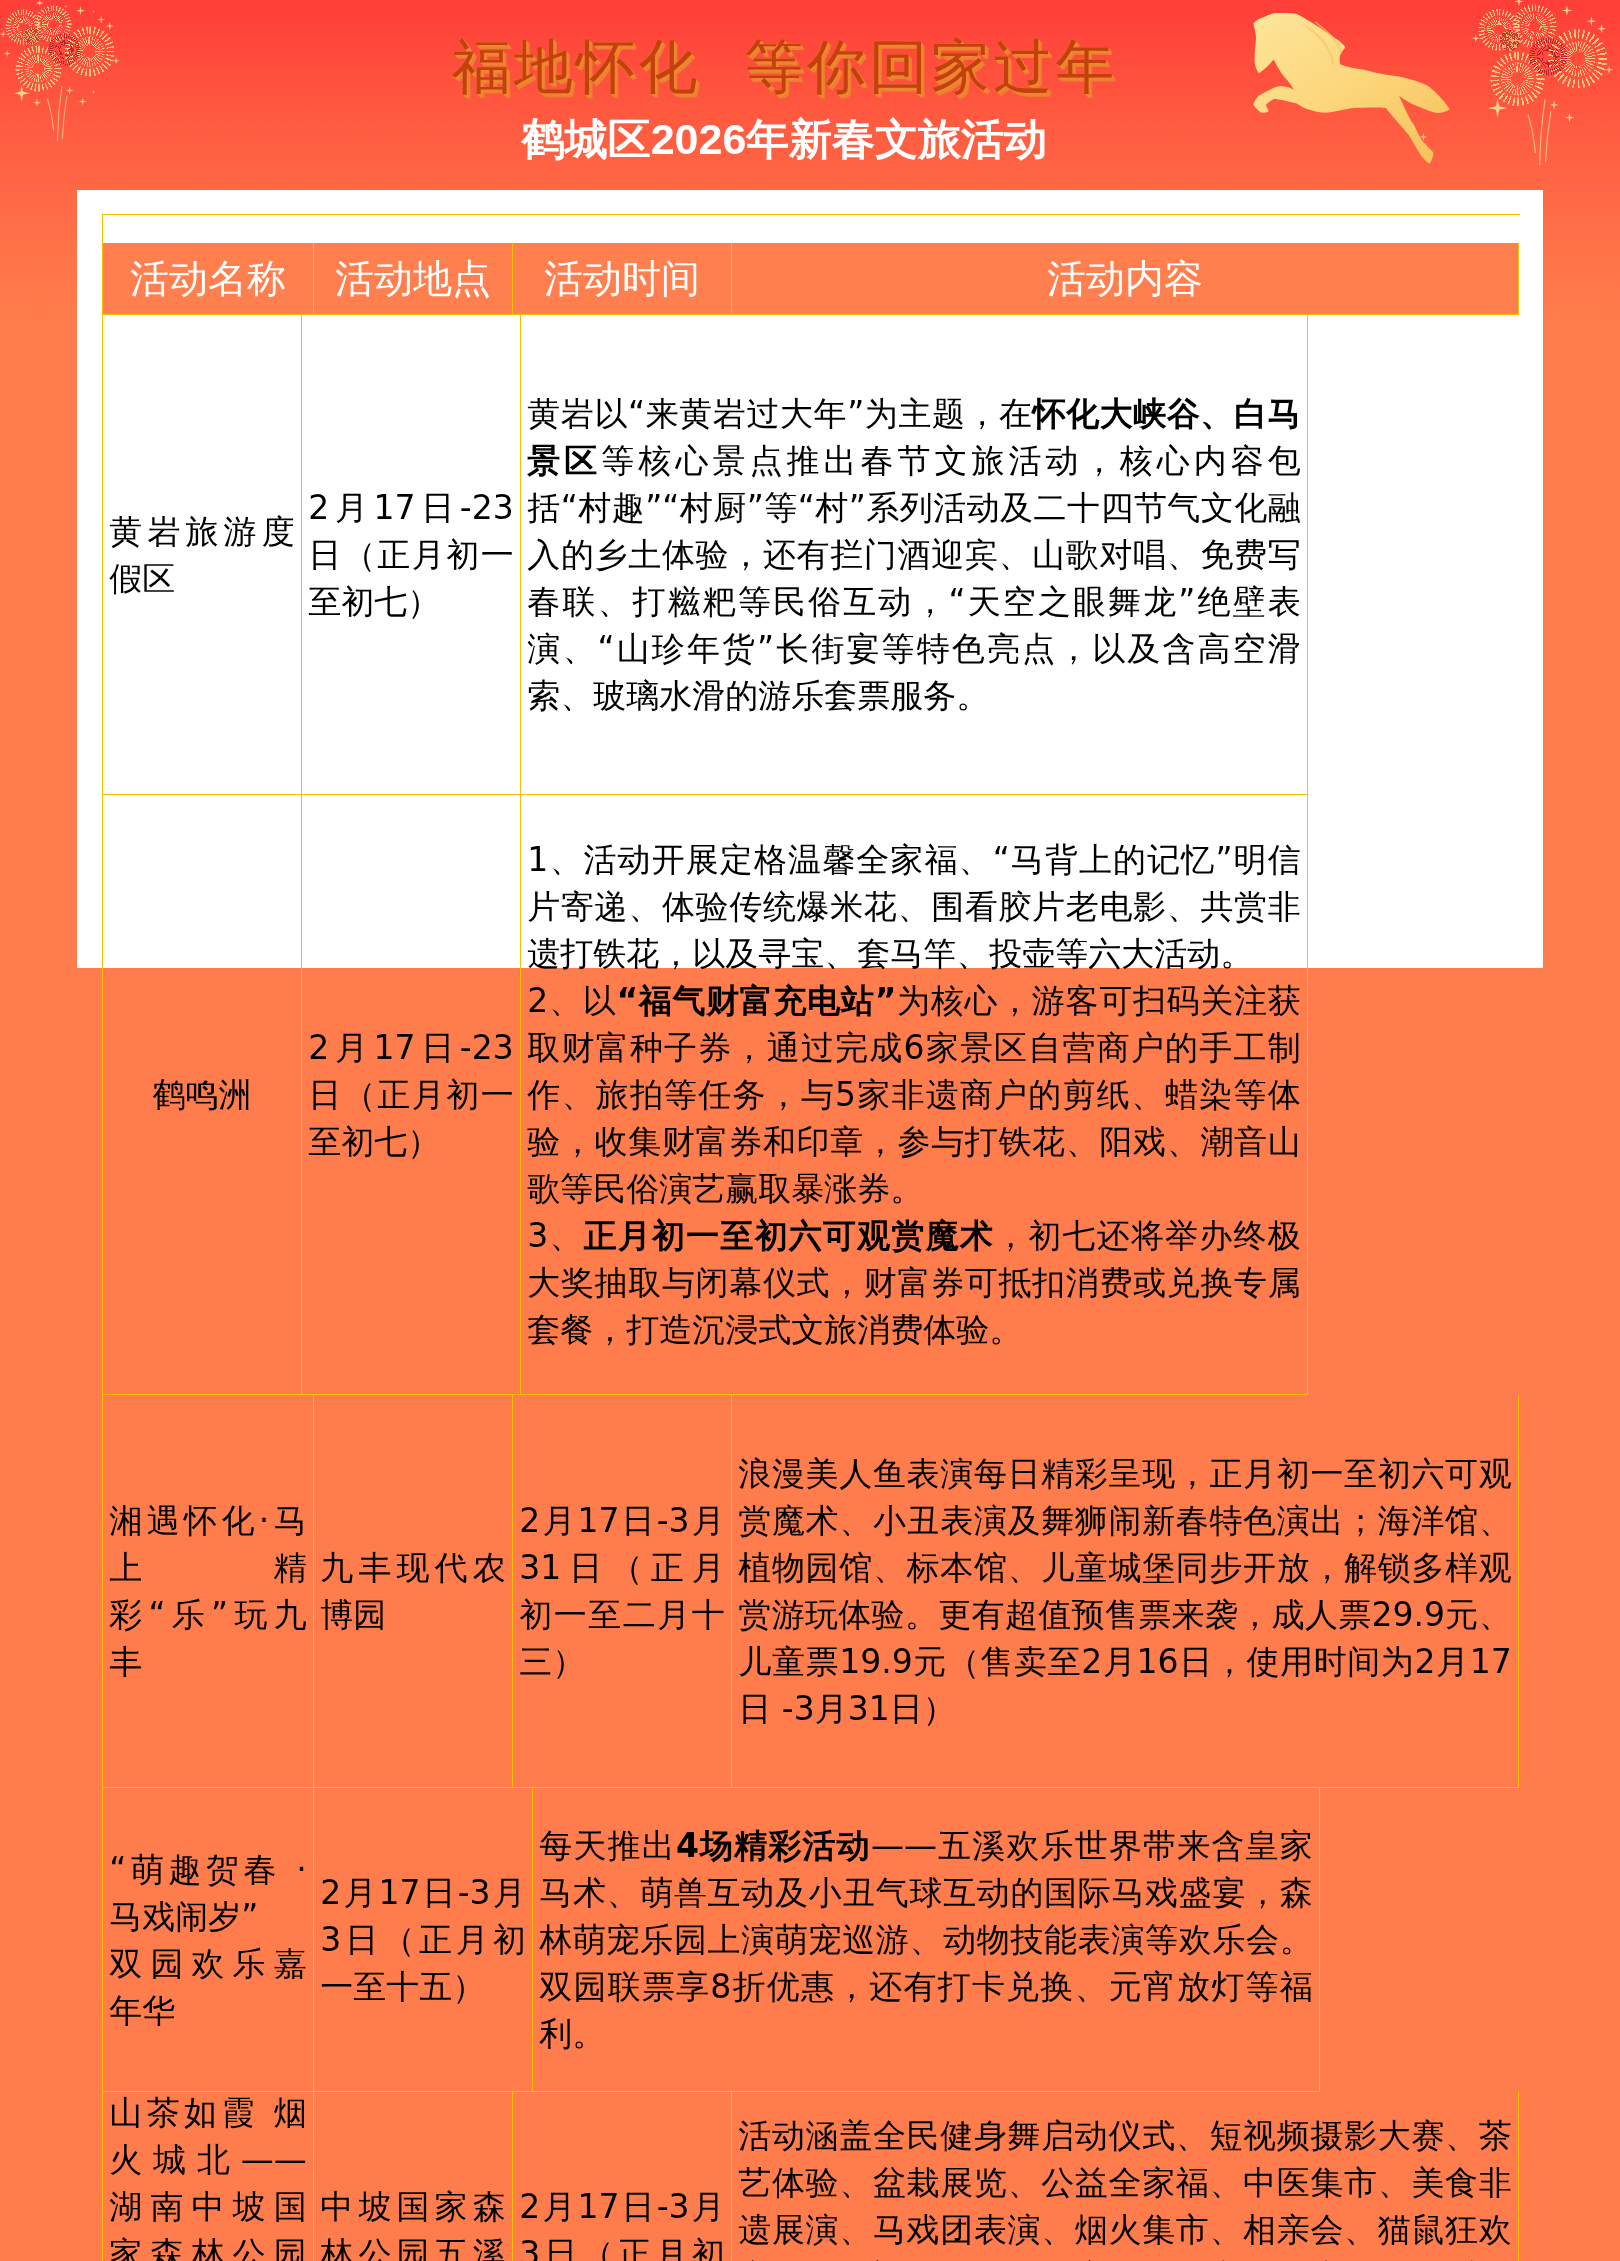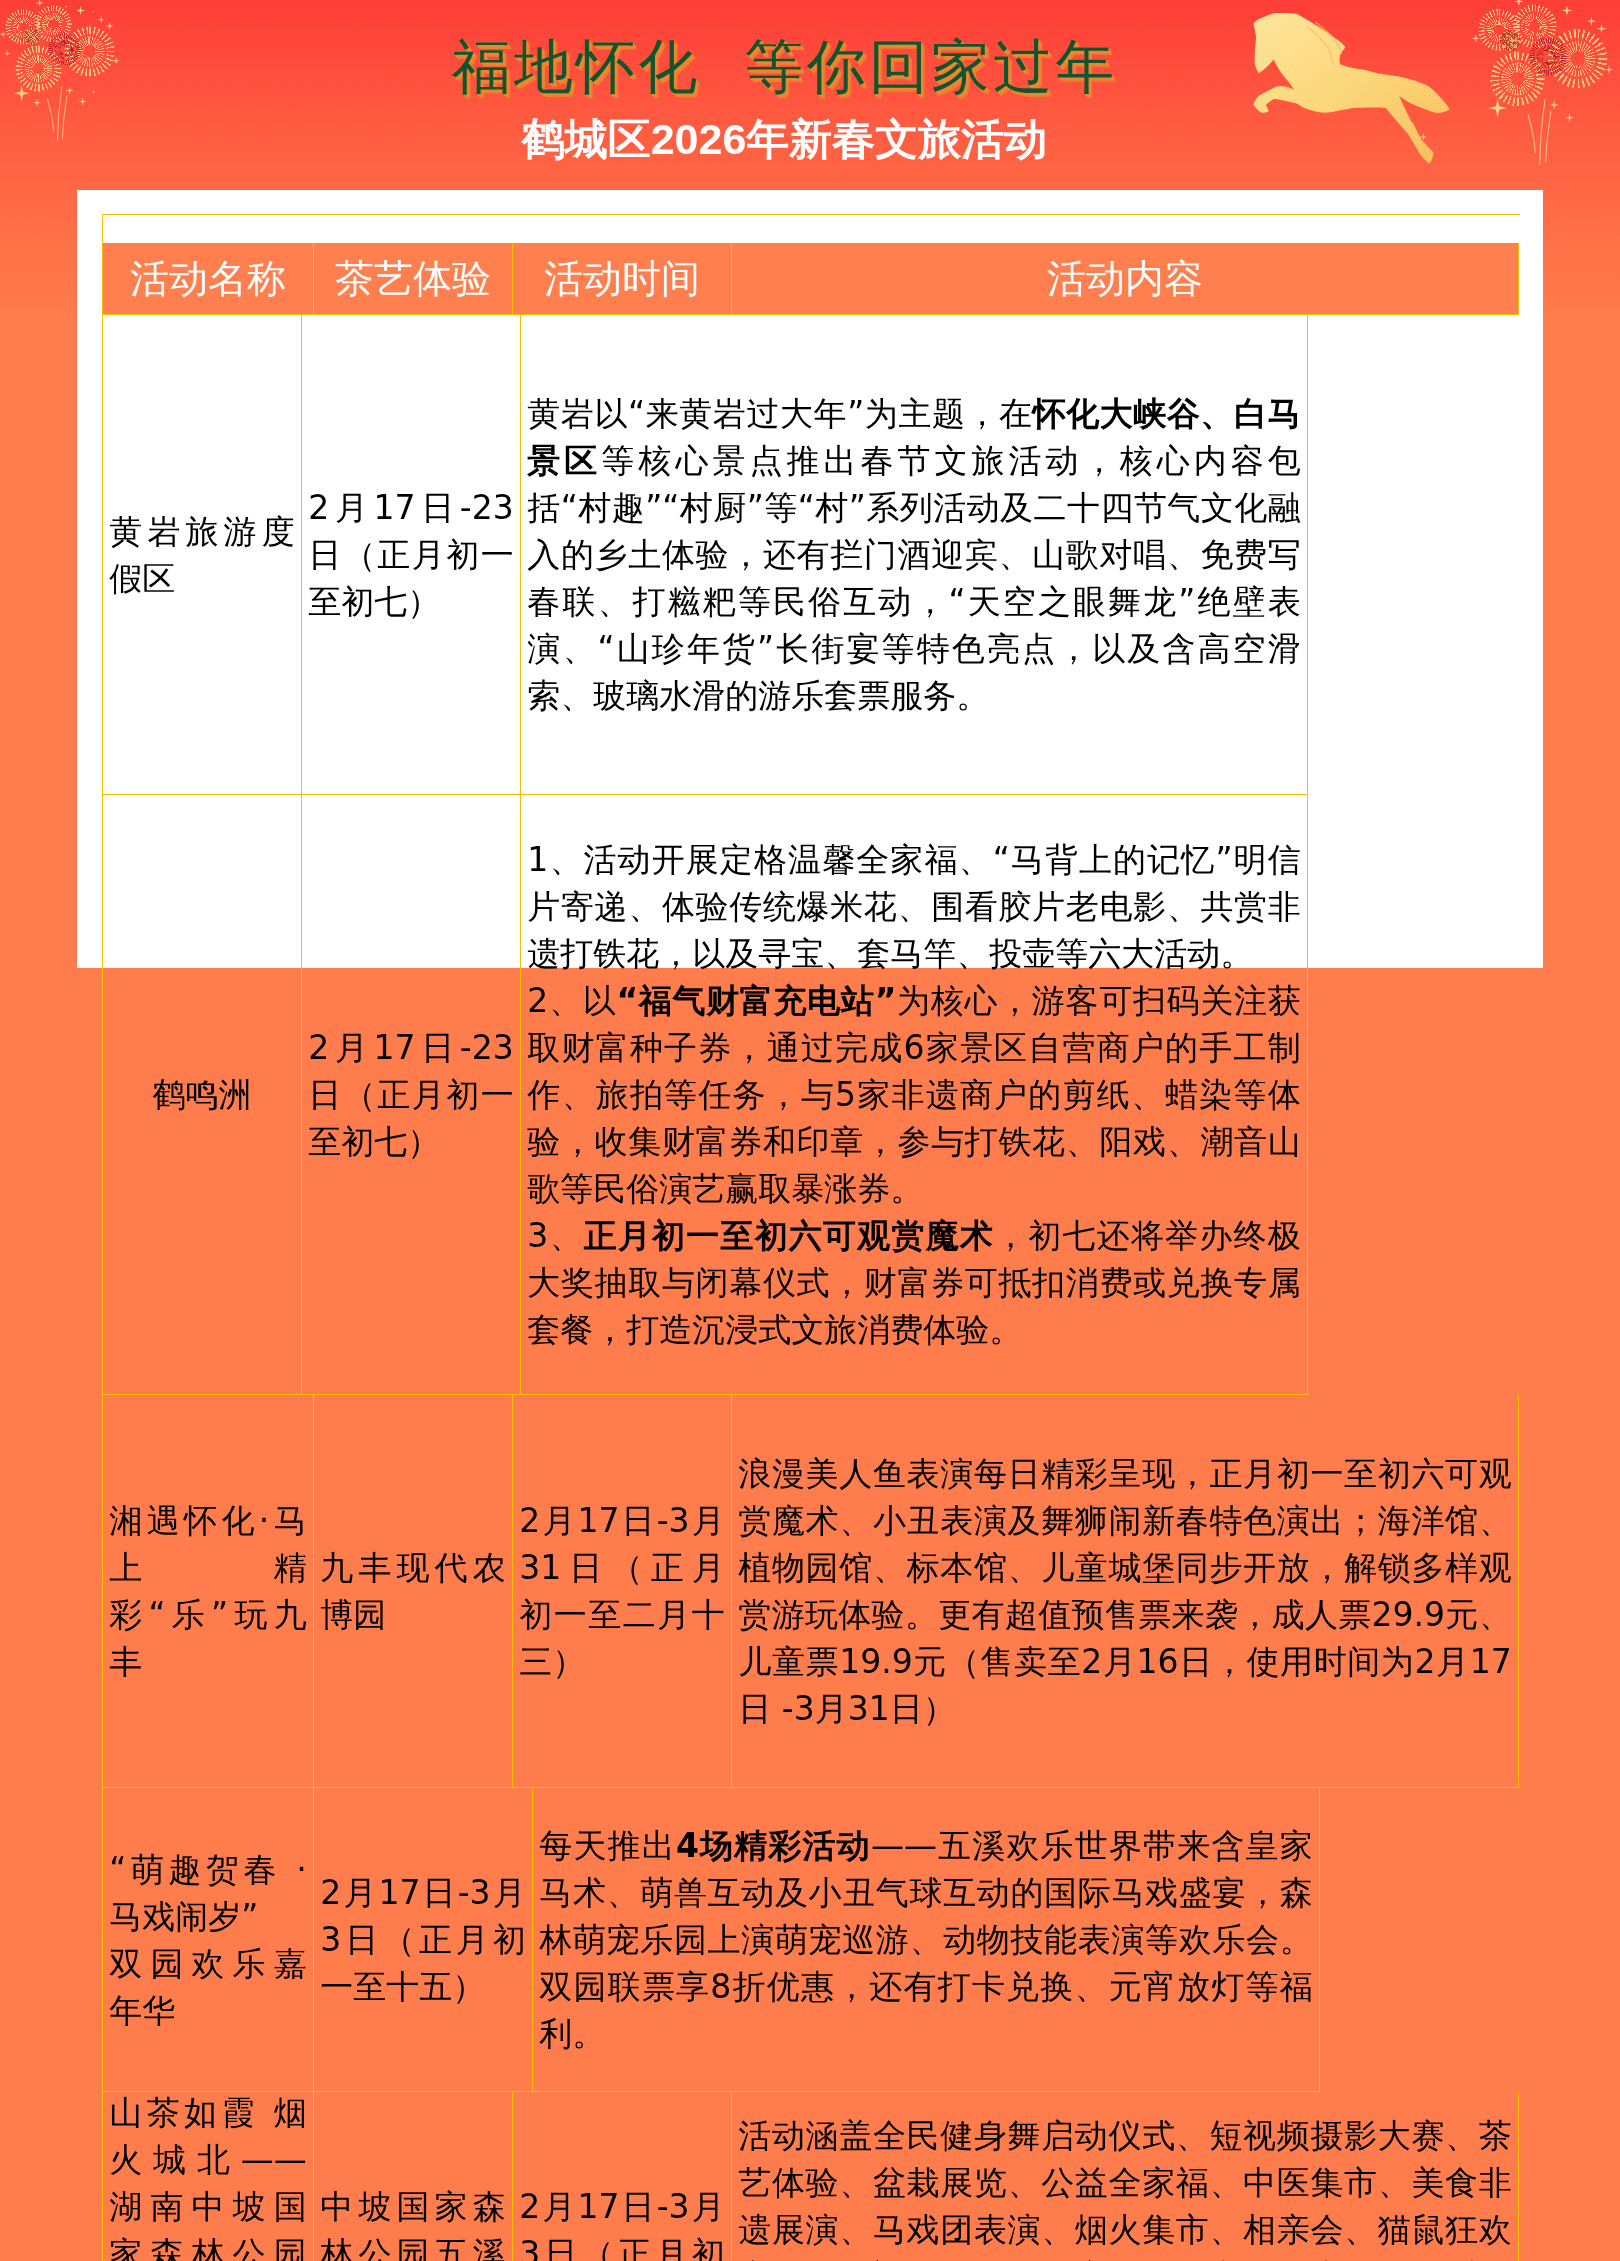--- a/index.html
+++ b/index.html
@@ -10,21 +10,21 @@
   body{
     width:1621px;height:2907px;position:relative;overflow:hidden;
     background:linear-gradient(180deg,var(--bg_top) 0px,#ff5a40 118px,#ff7048 235px,var(--bg_bottom) 326px,var(--bg_bottom) 100%);
     font-family:"DejaVu Sans","Liberation Sans",sans-serif;
   }
   .abs{position:absolute;}
   
   .title{
     position:absolute;left:0;top:35px;width:1569px;text-align:center;
     font-family:"DejaVu Serif","Liberation Serif",serif;
-    font-size:59px;line-height:63px;color:#14532d;white-space:pre;letter-spacing:3.2px;
+    font-size:59px;line-height:63px;color:#c2410c;white-space:pre;letter-spacing:3.2px;
     text-shadow:0 0 0.9px var(--title_shadow),0.9px 0.9px 0 var(--title_shadow),1.8px 1.8px 0 var(--title_shadow),2.7px 2.7px 0 #ec8230,3.6px 3.6px 0 #e98030;
   }
   .subtitle{
     position:absolute;left:0;top:114px;width:1569px;text-align:center;
     font-family:Liberation Sans, sans-serif;
     font-size:43px;line-height:50px;font-weight:bold;color:#fff;
   }
   
   .fw{position:absolute;width:122px;height:145px;}
   .fw.right{left:1472px;top:-2.3px;transform:scale(1.18);transform-origin:0 0;}
@@ -131,21 +131,21 @@
 <div class="subtitle">鹤城区2026年新春文旅活动</div>
 
 <div class="card"></div>
 
 <div class="table">
   <div class="row hrow">
     <div class="cell c1">
         <div class="txt">活动名称</div>
       </div>
     <div class="cell c2">
-        <div class="txt">茶艺体验</div>
+        <div class="txt">活动地点</div>
       </div>
     <div class="cell c3">
         <div class="txt">活动时间</div>
       </div>
     <div class="cell c4">
         <div class="txt">活动内容</div>
       </div>
   </div>
 
   <div class="row r1">

